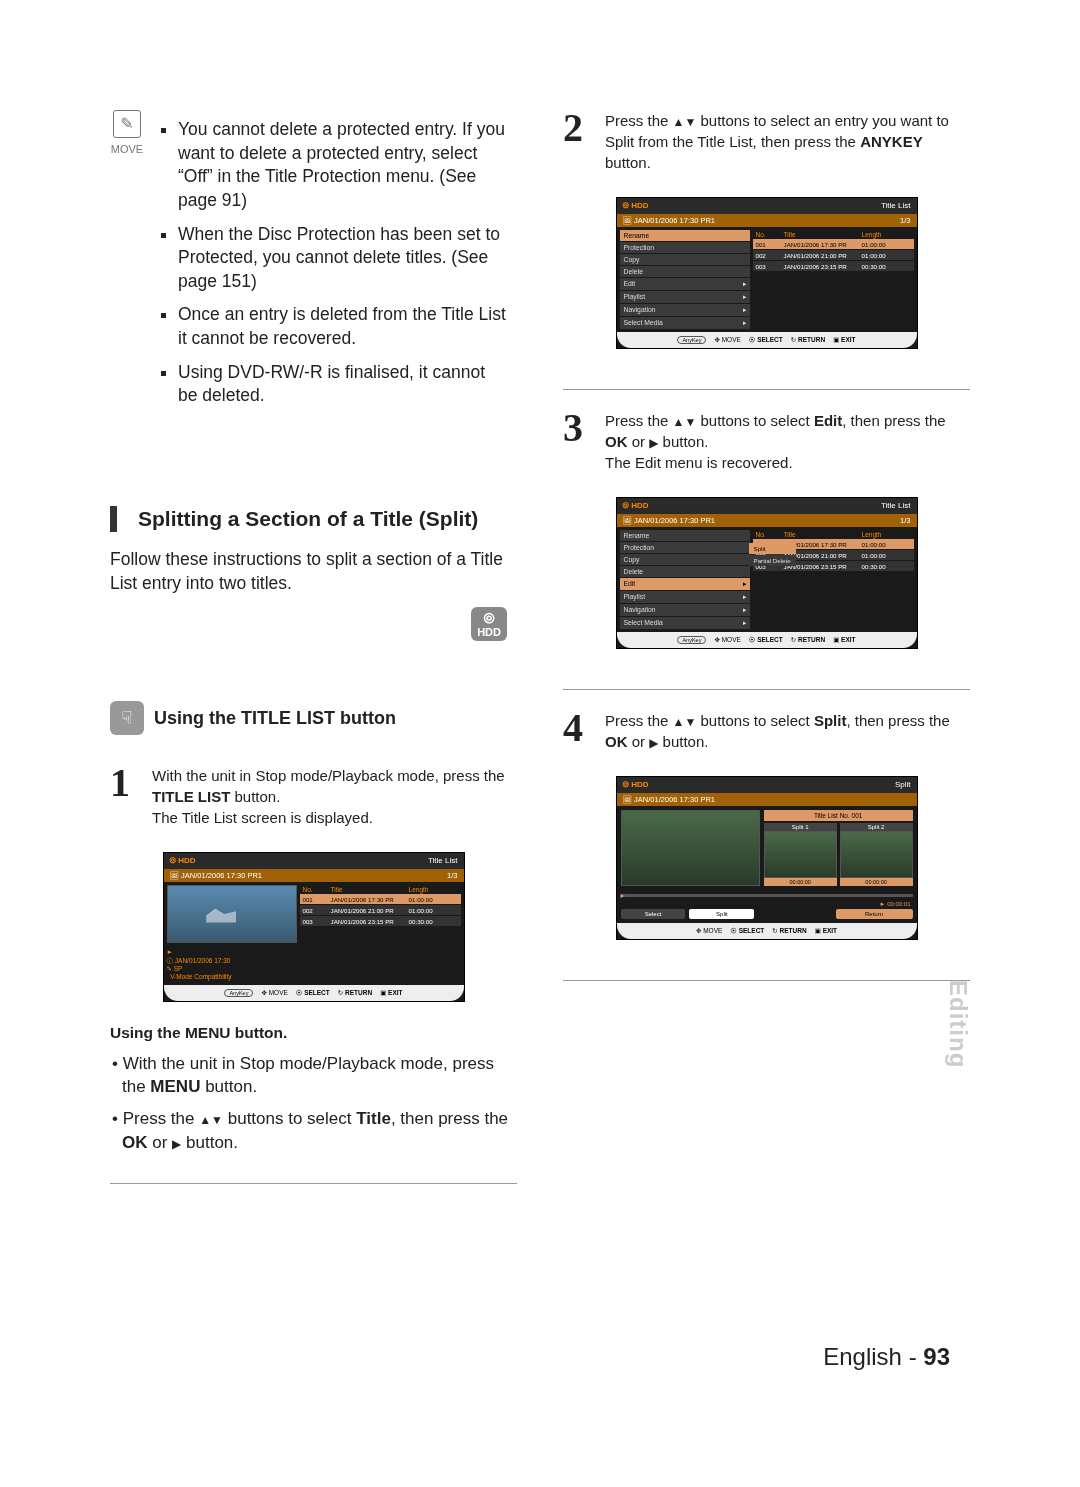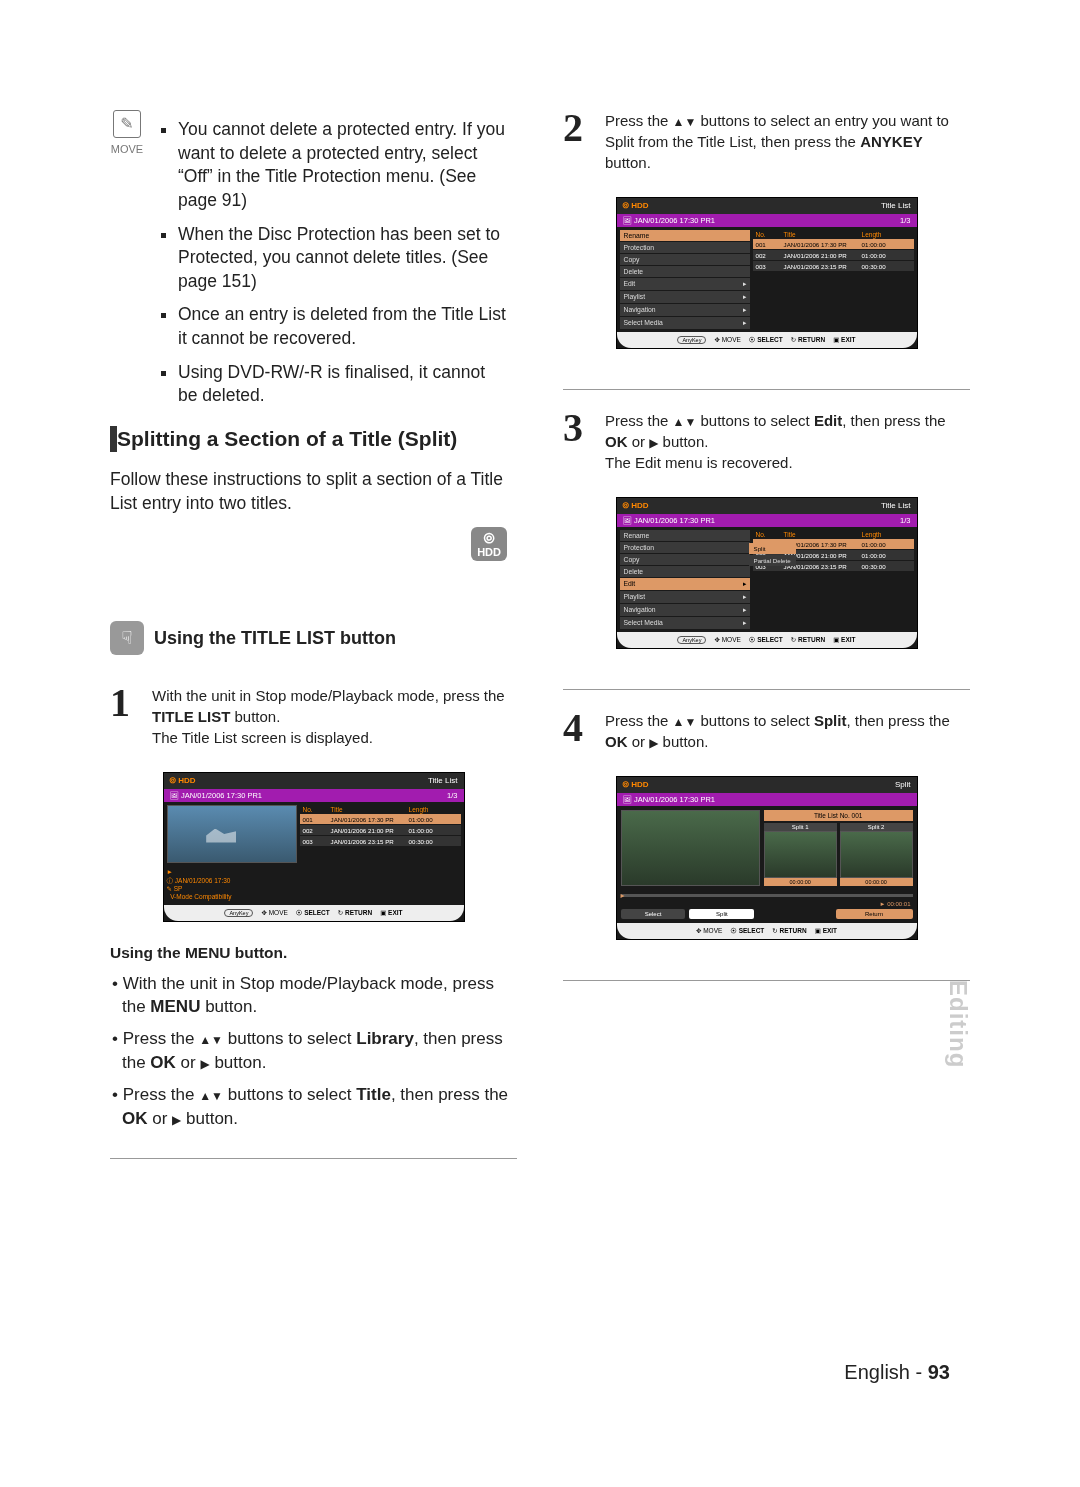--- a/index.html
+++ b/index.html
@@ -51,21 +51,22 @@
     margin-bottom: 10px;
   }
   .hr {
     border: none;
     border-top: 1px solid #999;
     margin: 20px 0;
   }
   .sec-title-wrap {
     display: flex;
     align-items: center;
-    gap: 0;
+    gap: 21px;
+    margin-top: 80px;
     margin-bottom: 16px;
   }
   .sec-bar {
     width: 7px; height: 26px; background: #333;
   }
   .sec-title {
     font-size: 21px;
     font-weight: bold;
   }
   .sec-desc {
@@ -141,21 +142,21 @@
     display: flex;
     justify-content: space-between;
     padding: 3px 6px;
     background: #2a2a2a;
   }
   .osd-head .left { color: #f80; font-weight: bold;}
   .osd-sub {
     display: flex;
     justify-content: space-between;
     padding: 2px 6px;
-    background: #a21caf;
+    background: #a16207;
     font-size: 7.5px;
   }
   .osd-body {
     display: flex;
     min-height: 90px;
   }
   .osd-leftcol {
     width: 45%;
     padding: 3px;
     display: flex;
@@ -307,22 +308,22 @@
     top: 980px;
     writing-mode: vertical-rl;
     font-size: 24px;
     font-weight: bold;
     color: #ccc;
     letter-spacing: 1px;
   }
   .footer {
     position: absolute;
     right: 130px;
-    bottom: 103px;
-    font-size: 20px;
+    bottom: 116px;
+    font-size: 24px;
   }
   .footer b { font-weight: bold;}
   .osd-edit-body { position: relative; }
   .osd-edit-sub {
     position: absolute;
     left: 44%;
     top: 45px;
     display: flex;
     flex-direction: column;
     gap: 1px;
@@ -422,21 +423,20 @@
         <span>✥ <span>MOVE</span></span>
         <span>⦿ <b>SELECT</b></span>
         <span>↻ <b>RETURN</b></span>
         <span>▣ <b>EXIT</b></span>
       </div>
     </div>
 
     <div class="using-menu">
       <div class="h">Using the MENU button.</div>
       <div class="b">• <span>With the unit in Stop mode/Playback mode, press the </span><b>MENU</b><span> button.</span></div>
-      <div class="b">• <span>Press the </span><span class="tri-ud">▲▼</span><span> buttons to select </span><b>Library</b><span>, then press the </span><b>OK</b><span> or </span><span class="tri-r">▶</span><span> button.</span></div>
       <div class="b">• <span>Press the </span><span class="tri-ud">▲▼</span><span> buttons to select </span><b>Title</b><span>, then press the </span><b>OK</b><span> or </span><span class="tri-r">▶</span><span> button.</span></div>
     </div>
     <hr class="hr">
   </div>
 
   <div class="col">
     <div class="step">
       <div class="step-num">2</div>
       <div class="step-body">
         <span>Press the </span><span class="tri-ud">▲▼</span><span> buttons to select an entry you want to Split from the Title List, then press the </span><b>ANYKEY</b><span> button.</span>

